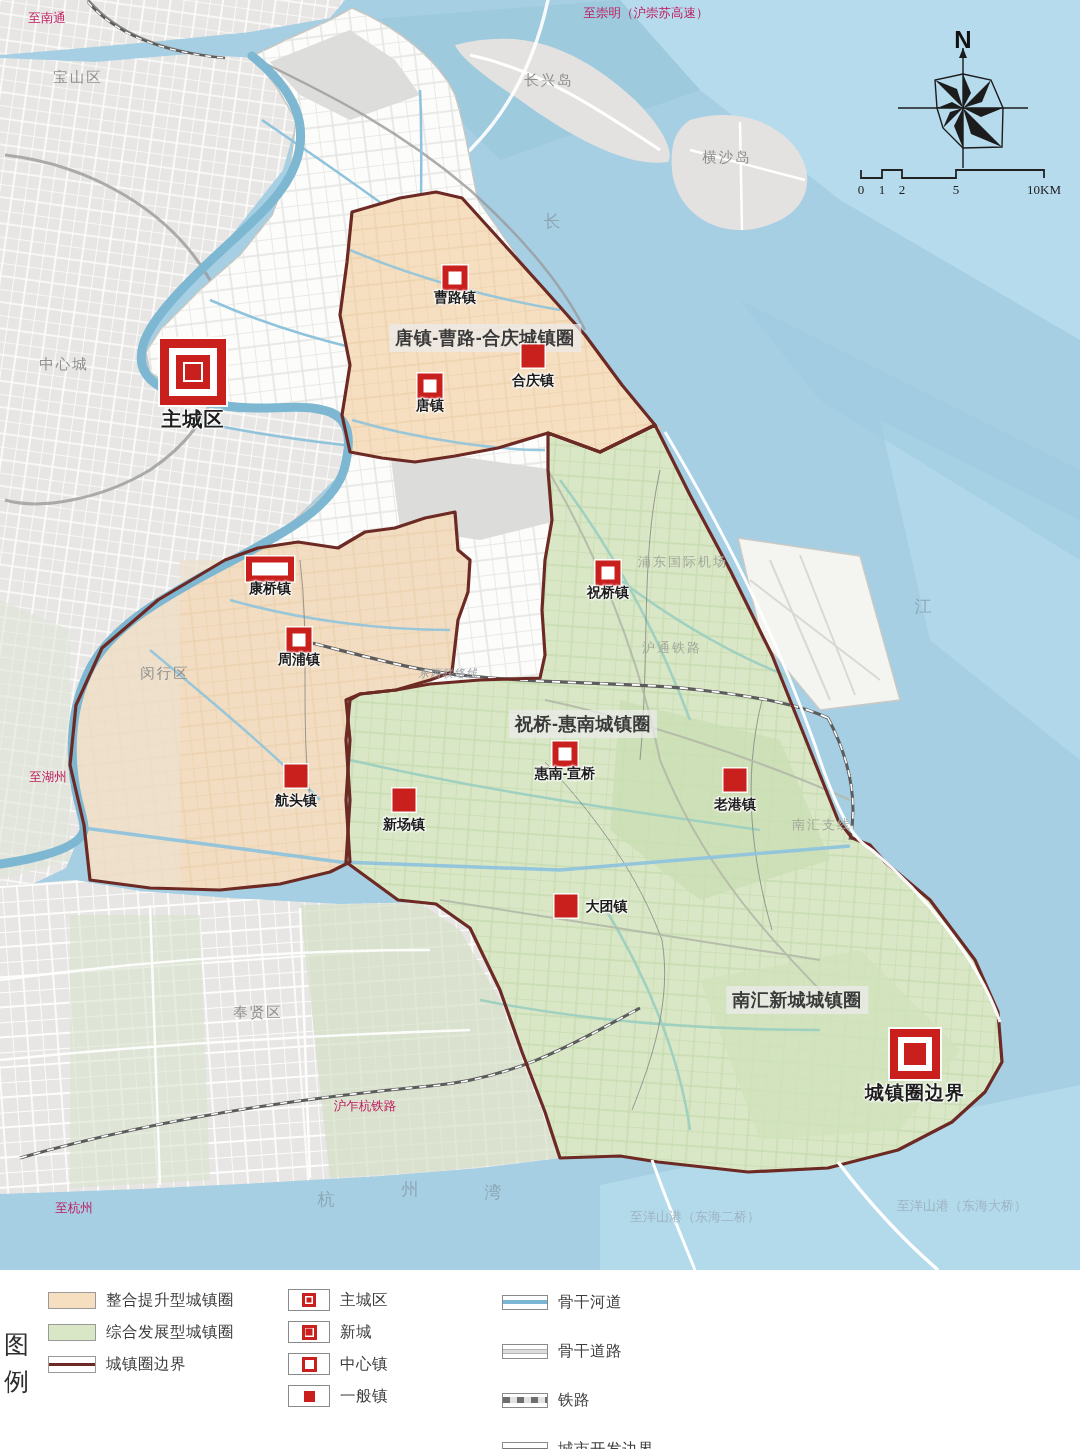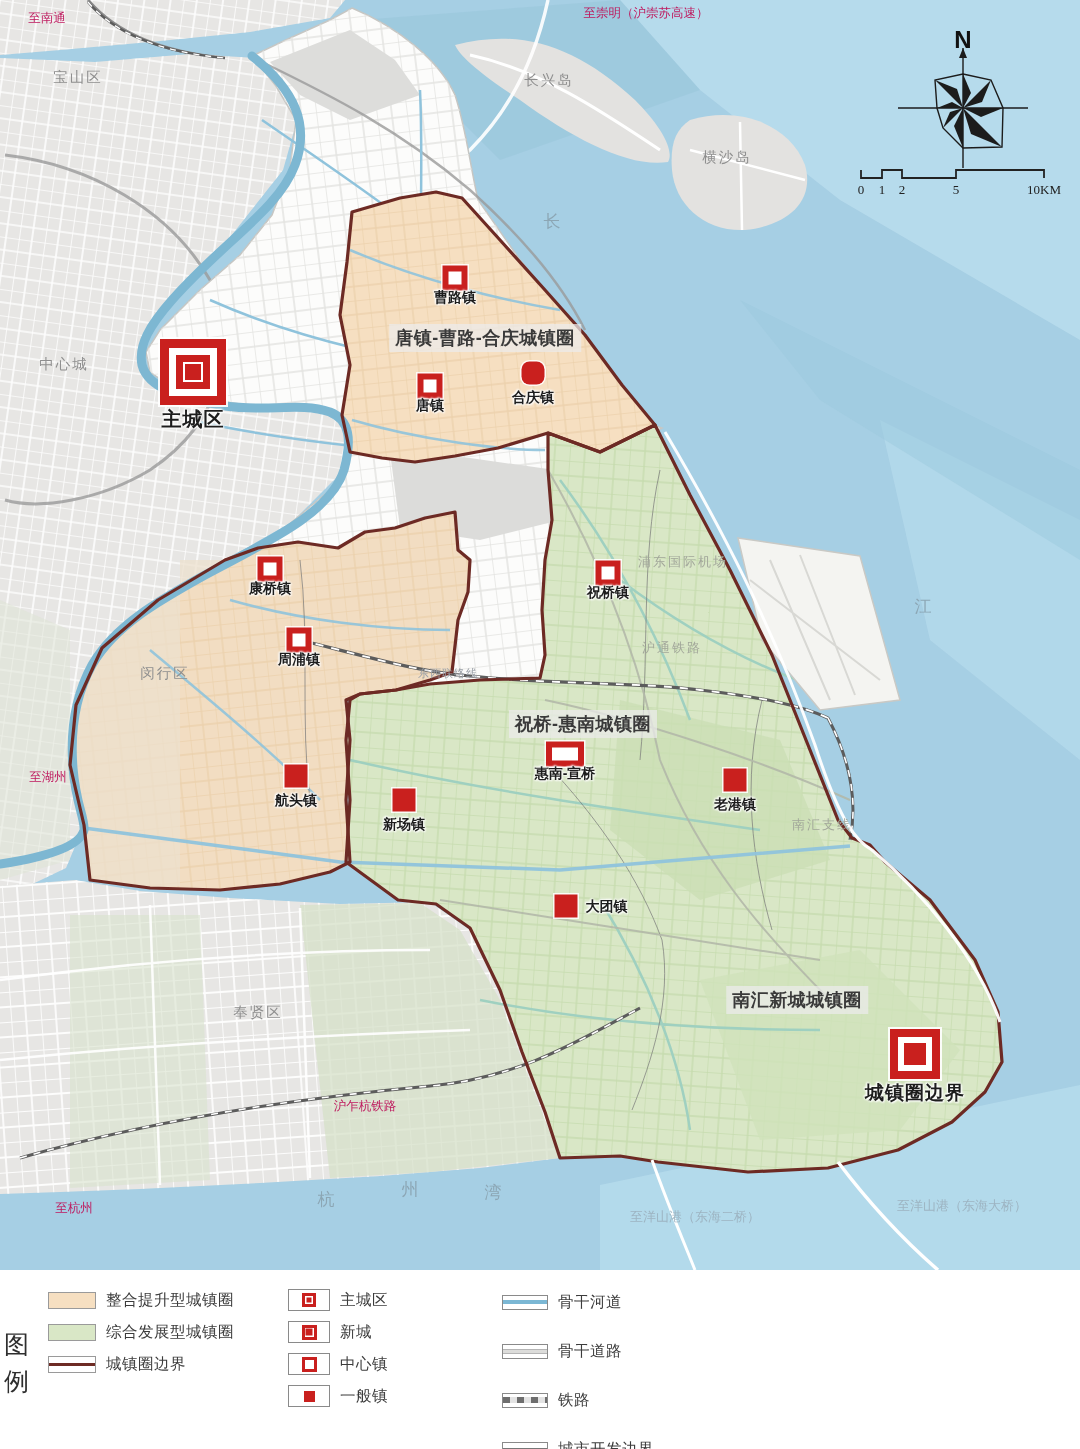--- a/index.html
+++ b/index.html
@@ -27,21 +27,21 @@
 
   
   .circle-title{position:absolute;transform:translate(-50%,-50%);white-space:nowrap;font-size:18px;font-weight:bold;
                 color:#3a3a3a;background:rgba(236,236,236,.72);padding:2px 6px;letter-spacing:.5px;}
 
   
   .glabel{position:absolute;transform:translate(-50%,-50%);white-space:nowrap;}
   .gl-road{font-size:12.5px;color:#be185d;}
   .gl-district{font-size:14.5px;color:#8f8f8f;letter-spacing:2px;}
   .gl-faint{font-size:13px;color:#a2a79a;letter-spacing:2px;}
-  .gl-tiny{font-size:11px;color:#9aa0a8;letter-spacing:1px;}
+  .gl-tiny{font-size:11px;color:#9aa0a8;letter-spacing:1px;font-style:italic;}
   .gl-water{font-size:17px;color:#8ca6b4;letter-spacing:2px;}
   .gl-water-road{font-size:13px;color:#9db4c2;}
 
   
   .compass-n{position:absolute;left:963px;top:40px;transform:translate(-50%,-50%);font-size:24px;font-weight:bold;color:#111;}
   .scalebar{position:absolute;left:856px;top:166px;width:200px;height:34px;}
   .scalebar svg{position:absolute;left:0;top:0;}
   .scalebar span{position:absolute;top:16px;font-size:13px;color:#222;transform:translateX(-50%);font-family:"Liberation Serif","DejaVu Serif",serif;}
   .scalebar span:nth-of-type(1){left:5px;}
   .scalebar span:nth-of-type(2){left:26px;}
@@ -249,39 +249,39 @@
     <div class="overlay" id="markers-layer">
         <div class="marker mk-main-city" style="left: 193px; top: 372px;">
           <div class="mlabel bottom">主城区</div>
         </div>
         <div class="marker mk-center-town" style="left: 455px; top: 278px;">
           <div class="mlabel bottom">曹路镇</div>
         </div>
         <div class="marker mk-center-town" style="left: 430px; top: 386px;">
           <div class="mlabel bottom">唐镇</div>
         </div>
-        <div class="marker mk-general-town" style="left: 533px; top: 373px; border-radius: 8px;">
+        <div class="marker mk-general-town" style="left: 533px; top: 356px;">
           <div class="mlabel bottom">合庆镇</div>
         </div>
-        <div class="marker mk-center-town" style="left: 270px; top: 569px;">
+        <div class="marker mk-center-town" style="left: 270px; top: 569px; padding-left: 23px;">
           <div class="mlabel bottom">康桥镇</div>
         </div>
         <div class="marker mk-center-town" style="left: 299px; top: 640px;">
           <div class="mlabel bottom">周浦镇</div>
         </div>
         <div class="marker mk-general-town" style="left: 296px; top: 776px;">
           <div class="mlabel bottom">航头镇</div>
         </div>
         <div class="marker mk-general-town" style="left: 404px; top: 800px;">
           <div class="mlabel bottom">新场镇</div>
         </div>
         <div class="marker mk-center-town" style="left: 608px; top: 573px;">
           <div class="mlabel bottom">祝桥镇</div>
         </div>
-        <div class="marker mk-center-town" style="left: 565px; top: 754px; padding-left: 13px;">
+        <div class="marker mk-center-town" style="left: 565px; top: 754px;">
           <div class="mlabel bottom">惠南-宣桥</div>
         </div>
         <div class="marker mk-general-town" style="left: 735px; top: 780px;">
           <div class="mlabel bottom">老港镇</div>
         </div>
         <div class="marker mk-general-town" style="left: 566px; top: 906px;">
           <div class="mlabel right">大团镇</div>
         </div>
         <div class="marker mk-new-city" style="left: 915px; top: 1054px;">
           <div class="mlabel bottom">城镇圈边界</div>

